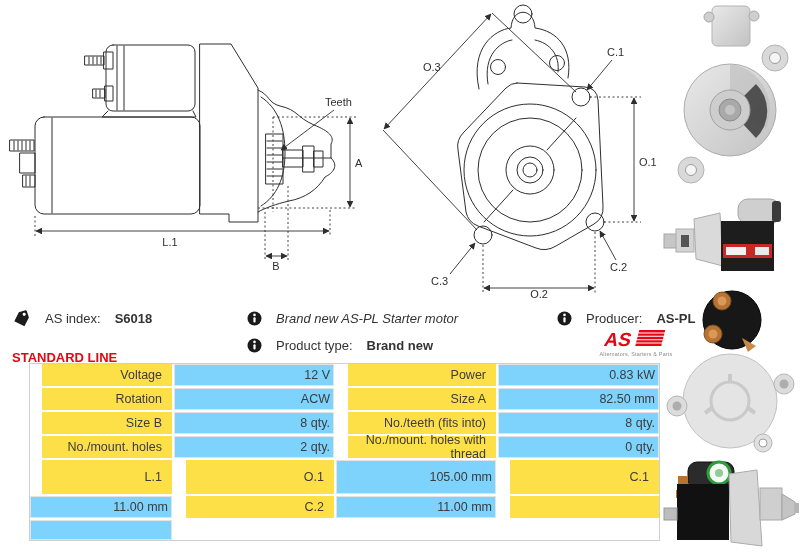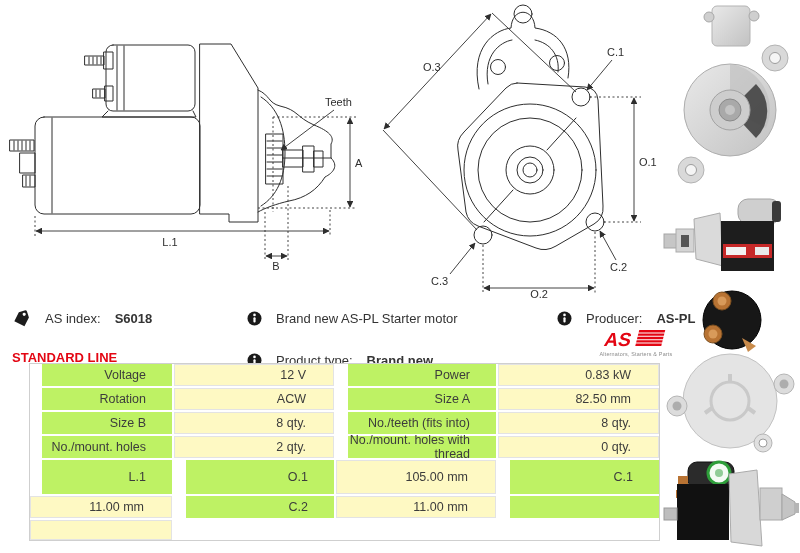--- a/index.html
+++ b/index.html
@@ -9,35 +9,35 @@
 
   
   .drawings{position:absolute;left:0;top:0;width:660px;height:300px;}
 
   
   .info-row{position:absolute;display:flex;align-items:center;gap:14px;height:18px;
             font-size:13px;color:#333;white-space:nowrap;}
   .info-row .b{font-weight:bold;}
   .row-as-index{left:12px;top:309px;}
   .row-standard{left:12px;top:336px;flex-direction:column;}
-  .row-brandnew{left:247px;top:309px;}
-  .row-prodtype{left:247px;top:336px;margin-top:15px;}
+  .row-brandnew{left:247px;top:309px;font-style:italic;}
+  .row-prodtype{left:247px;top:336px;}
   .row-producer{left:557px;top:309px;}
   .red{color:#e30613;font-weight:bold;}
   .logo-wrap{position:absolute;left:594px;top:327px;width:84px;height:34px;}
 
   
   .spec-table{position:absolute;left:29px;top:363px;width:629px;
               display:grid;grid-template-columns:142px 160px 160px 161px;
               grid-template-rows:22px 22px 22px 22px 34px 22px 20px;
               gap:2px;border:1px solid #cfcfcf;background:#fff;}
   .cell{display:flex;align-items:center;justify-content:flex-end;
         font-size:12.5px;line-height:1.15;text-align:right;color:#3c3c3c;}
-  .cell.lbl{background:#bef264;padding-right:26px;margin-left:12px;}
-  .cell.val{background:#fef9c3;border:1px solid #e3e3e3;padding-right:27px;}
+  .cell.lbl{background:#fde047;padding-right:10px;margin-left:12px;}
+  .cell.val{background:#7dd3fc;border:1px solid #e3e3e3;padding-right:3px;}
 
   
   .photo-col{position:absolute;left:660px;top:0;width:140px;height:553px;}
   .photo{position:absolute;left:0;width:140px;}
 </style>
 </head>
 <body>
 
 <div class="page">
 

